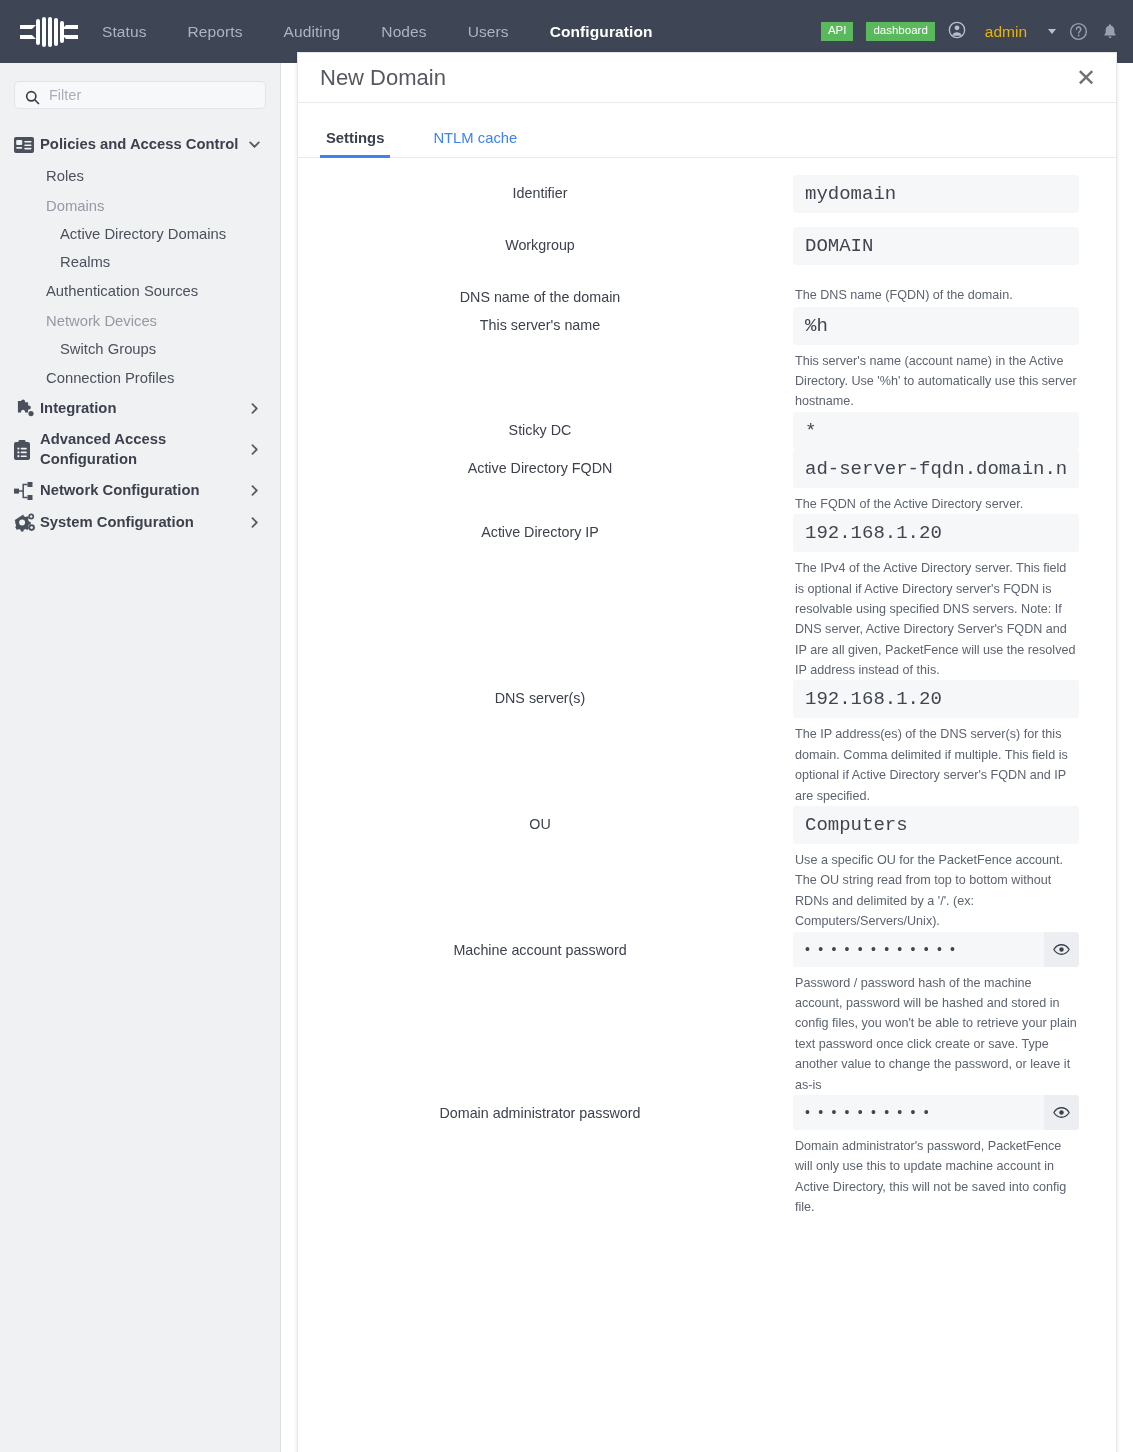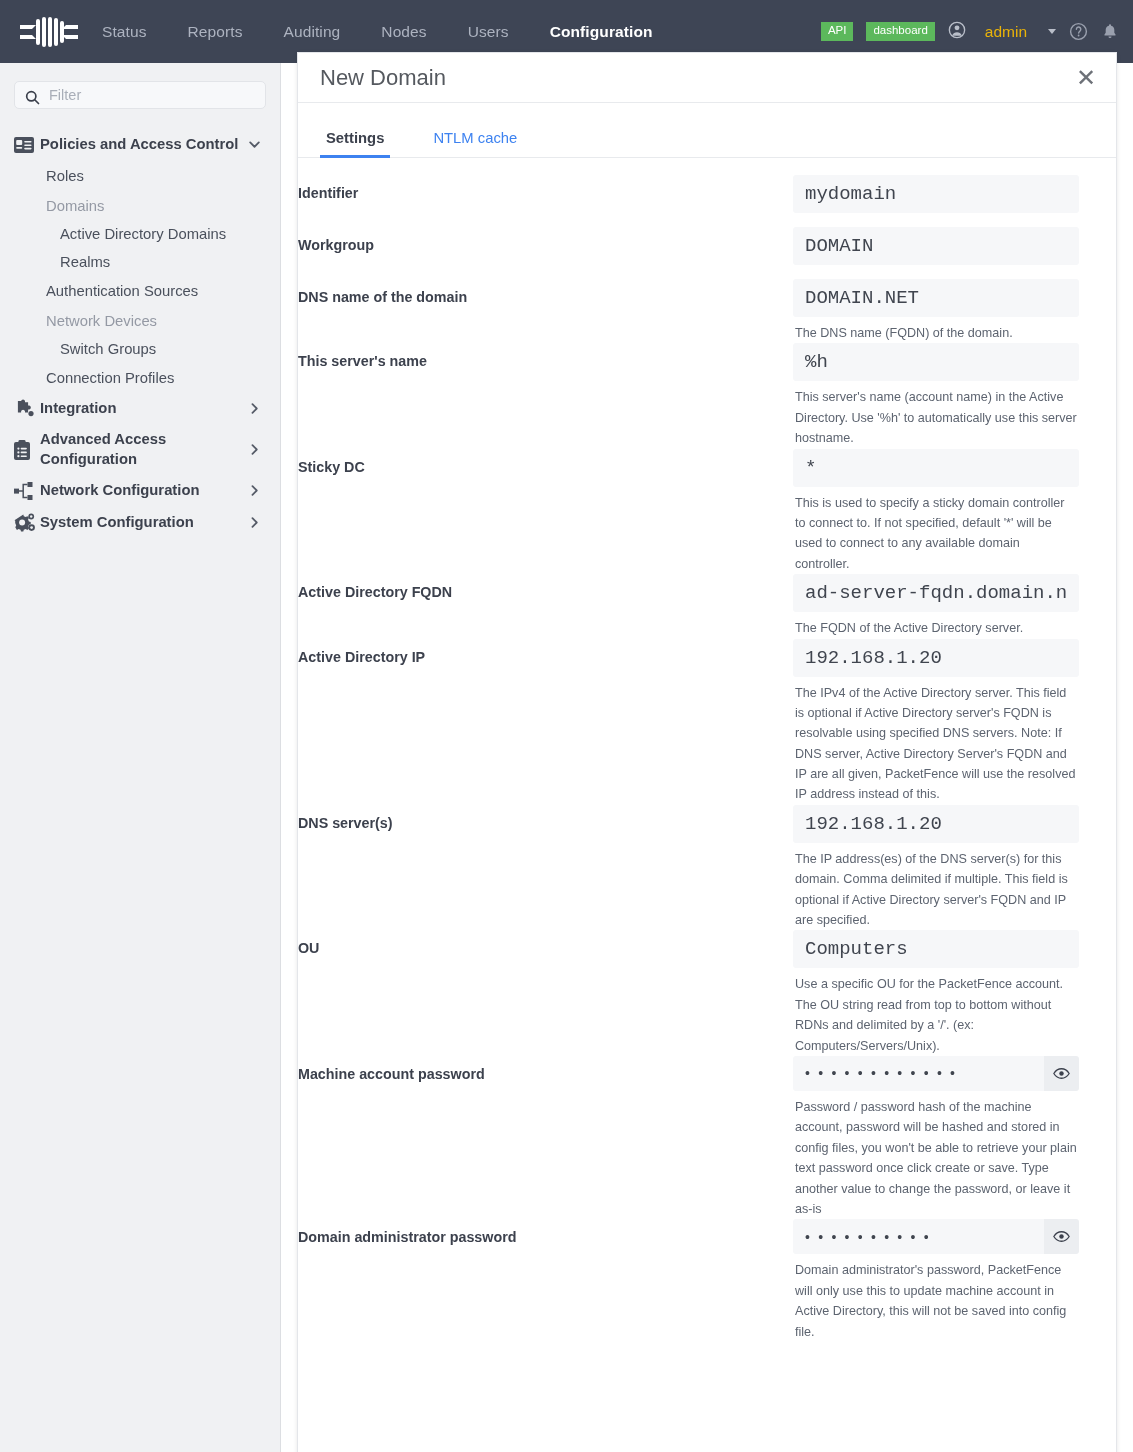--- a/index.html
+++ b/index.html
@@ -94,23 +94,23 @@
   .tab.active { color: #3c414d; font-weight: bold; }
   .tab.active::after {
     content: ""; position: absolute; left: 0; right: 0; bottom: -1px;
     height: 3px; background: #3d82f0;
   }
 
   .form-body { padding: 17px 22px 0 0; }
 
   .frow { display: flex; margin-bottom: 0; }
   .flabel {
-    width: 495px; flex: 0 0 495px; text-align: left;
+    width: 495px; flex: 0 0 495px; text-align: center;
     padding: 9px 11px 0 0;
-    font-size: 14.3px; font-weight: bold; color: #3c414d;
+    font-size: 14.3px; font-weight: normal; color: #3c414d;
     line-height: 1.3;
   }
   .fctl { flex: 1; padding-right: 15px; }
   .fin {
     width: 100%; height: 35px;
     background: #f6f7f9; border: none; border-radius: 3px;
     padding: 0 12px; font-size: 15px; color: #40454f;
     font-family: "Liberation Sans", sans-serif; outline: none;
   }
   .fin.tall { height: 38px; font-size: 19px; font-family: Liberation Mono, monospace; }
@@ -340,38 +340,36 @@
       <div class="flabel">Workgroup</div>
       <div class="fctl">
         <input class="fin tall" type="text" value="DOMAIN" style="">
         <div class="spacer"></div>
       </div>
     </div>
 
     <div class="frow">
       <div class="flabel">DNS name of the domain</div>
       <div class="fctl">
-        <input class="fin tall" type="text" value="DOMAIN.NET" style="">
         <div class="help">The DNS name (FQDN) of the domain.</div>
       </div>
     </div>
 
     <div class="frow">
       <div class="flabel">This server's name</div>
       <div class="fctl">
         <input class="fin tall" type="text" value="%h" style="">
         <div class="help">This server's name (account name) in the Active Directory. Use '%h' to automatically use this server hostname.</div>
       </div>
     </div>
 
     <div class="frow">
       <div class="flabel">Sticky DC</div>
       <div class="fctl">
         <input class="fin tall" type="text" value="*" style="">
-        <div class="help">This is used to specify a sticky domain controller to connect to. If not specified, default '*' will be used to connect to any available domain controller.</div>
       </div>
     </div>
 
     <div class="frow">
       <div class="flabel">Active Directory FQDN</div>
       <div class="fctl">
         <input class="fin tall" type="text" value="ad-server-fqdn.domain.net" style="">
         <div class="help">The FQDN of the Active Directory server.</div>
       </div>
     </div>

